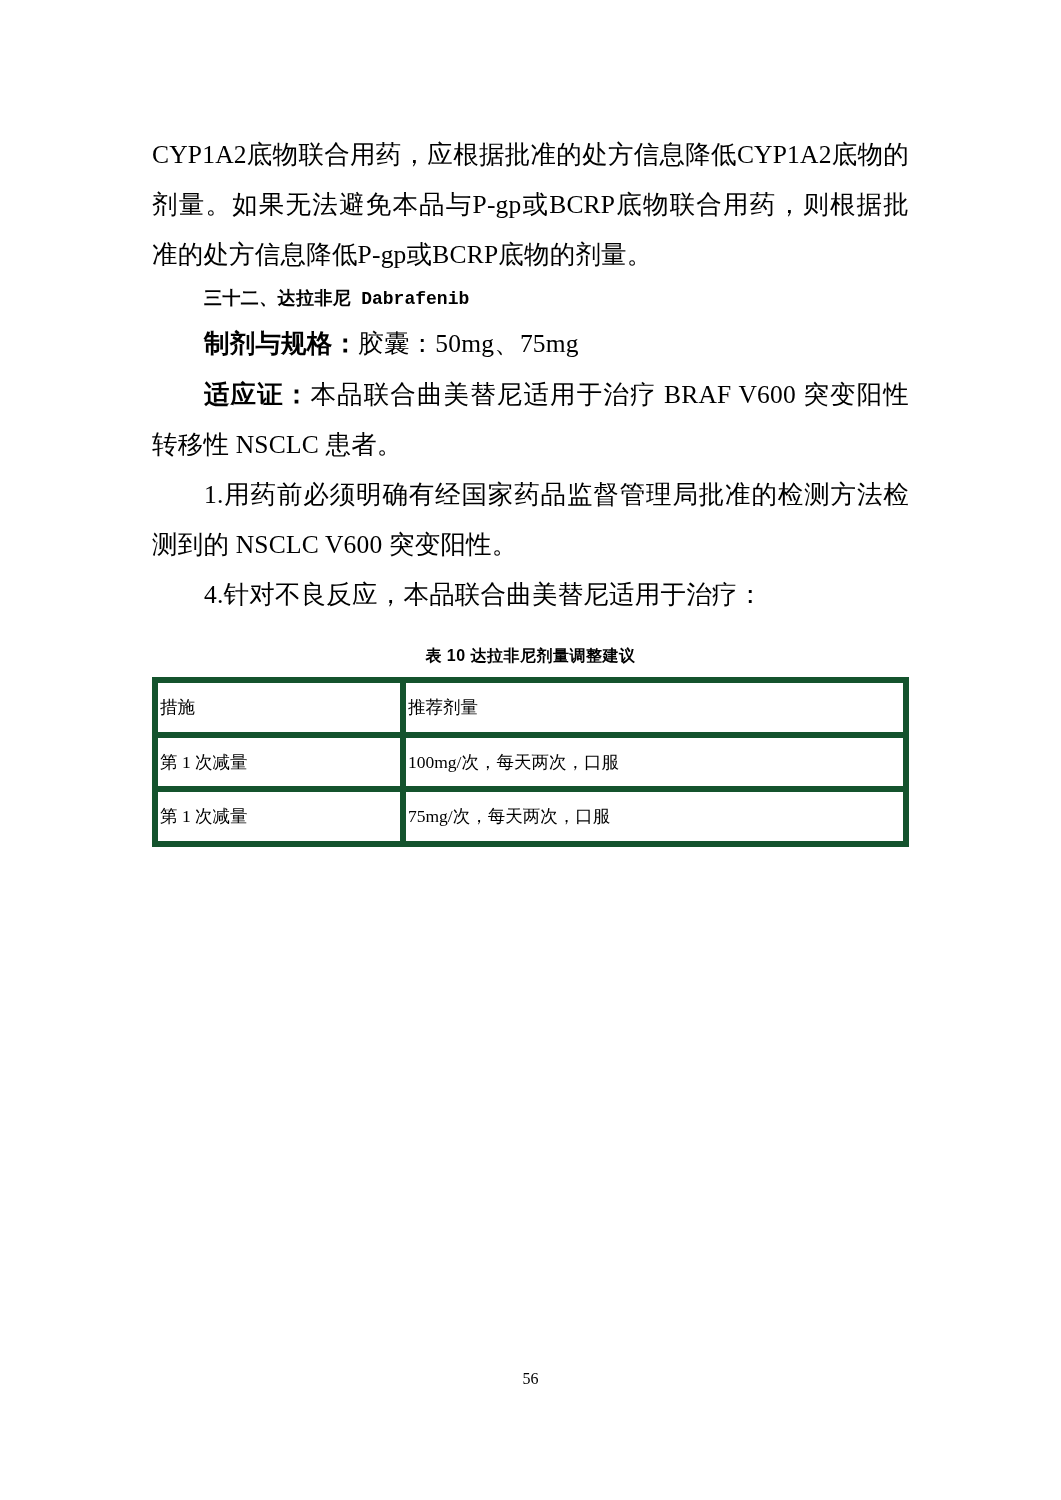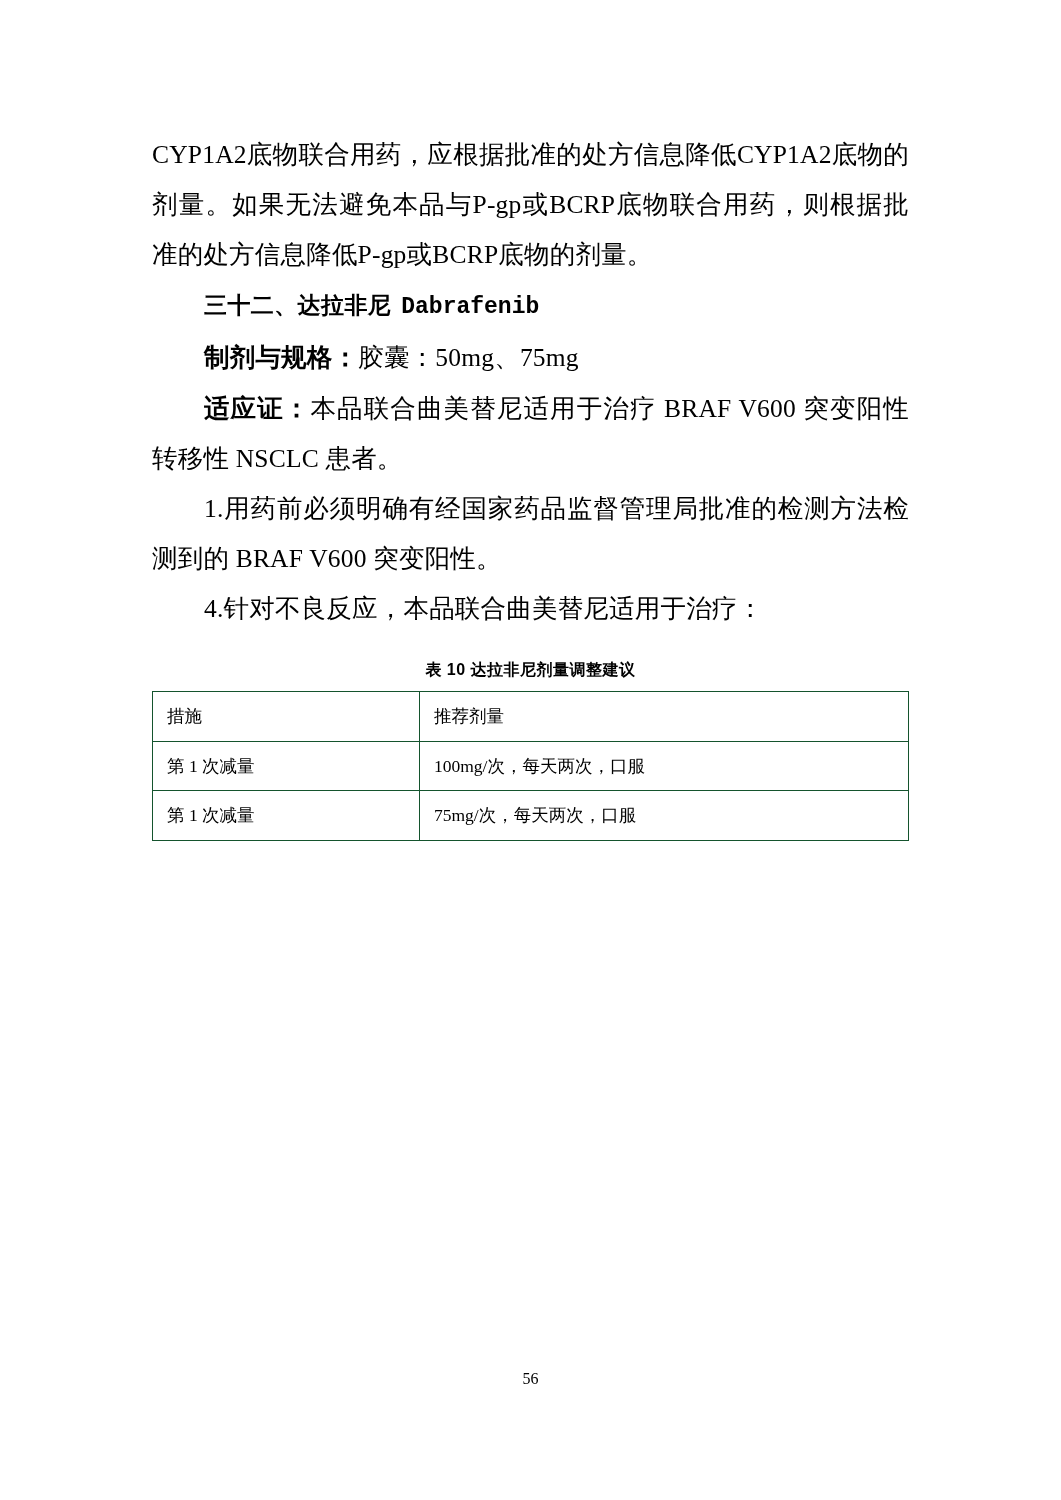--- a/index.html
+++ b/index.html
@@ -29,22 +29,22 @@
     text-justify: inter-ideograph;
     margin: 0;
     letter-spacing: 0.2px;
   }
   .indent {
     text-indent: 52px;
   }
   .heading {
     font-family: "Liberation Sans", sans-serif;
     font-weight: bold;
-    font-size: 23px;
-    line-height: 50px;
+    font-size: 18px;
+    line-height: 37px;
     margin: 0;
     text-indent: 52px;
     letter-spacing: 0.4px;
   }
   .mono {
     font-family: "Liberation Mono", monospace;
     font-weight: bold;
     letter-spacing: 0px;
   }
   .lead {
@@ -58,24 +58,24 @@
     font-size: 16px;
     margin: 26px 0 10px 0;
     letter-spacing: 0.5px;
   }
   table.dose-table {
     border-collapse: collapse;
     width: 100%;
     table-layout: fixed;
   }
   table.dose-table td {
-    border: 1px solid #14532d;
+    border: 6px solid #14532d;
     font-family: "Liberation Serif", serif;
     font-size: 17.5px;
-    padding: 12px 14px;
+    padding: 12px 2px;
     line-height: 1.4;
     vertical-align: middle;
   }
   table.dose-table td.col0 { width: 238px; }
   .page-number {
     position: absolute;
     bottom: 112px;
     left: 0;
     width: 100%;
     text-align: center;
@@ -90,21 +90,21 @@
 
   <p class="para">CYP1A2底物联合用药，应根据批准的处方信息降低CYP1A2底物的剂量。如果无法避免本品与P-gp或BCRP底物联合用药，则根据批准的处方信息降低P-gp或BCRP底物的剂量。</p>
 
   <h2 class="heading"><span>三十二、</span><span>达拉非尼</span><span class="mono" style="margin-left:10px;">Dabrafenib</span></h2>
 
   <p class="para indent"><span class="lead">制剂与规格：</span><span>胶囊：50mg、75mg</span></p>
 
   <p class="para indent"><span class="lead">适应证：</span><span>本品联合曲美替尼适用于治疗 BRAF V600 突变阳性转移性 NSCLC 患者。</span></p>
 
 
-  <p class="para indent"><span>1.</span><span>用药前必须明确有经国家药品监督管理局批准的检测方法检测到的 BRAF V600 突变阳性。</span></p>
+  <p class="para indent"><span>1.</span><span>用药前必须明确有经国家药品监督管理局批准的检测方法检测到的 NSCLC V600 突变阳性。</span></p>
 
 
 
   <p class="para indent"><span>4.</span><span>针对不良反应，本品联合曲美替尼适用于治疗：</span></p>
 
   <div class="table-caption">表 10   达拉非尼剂量调整建议</div>
 
   <table class="dose-table">
     <tbody>
       <tr>

